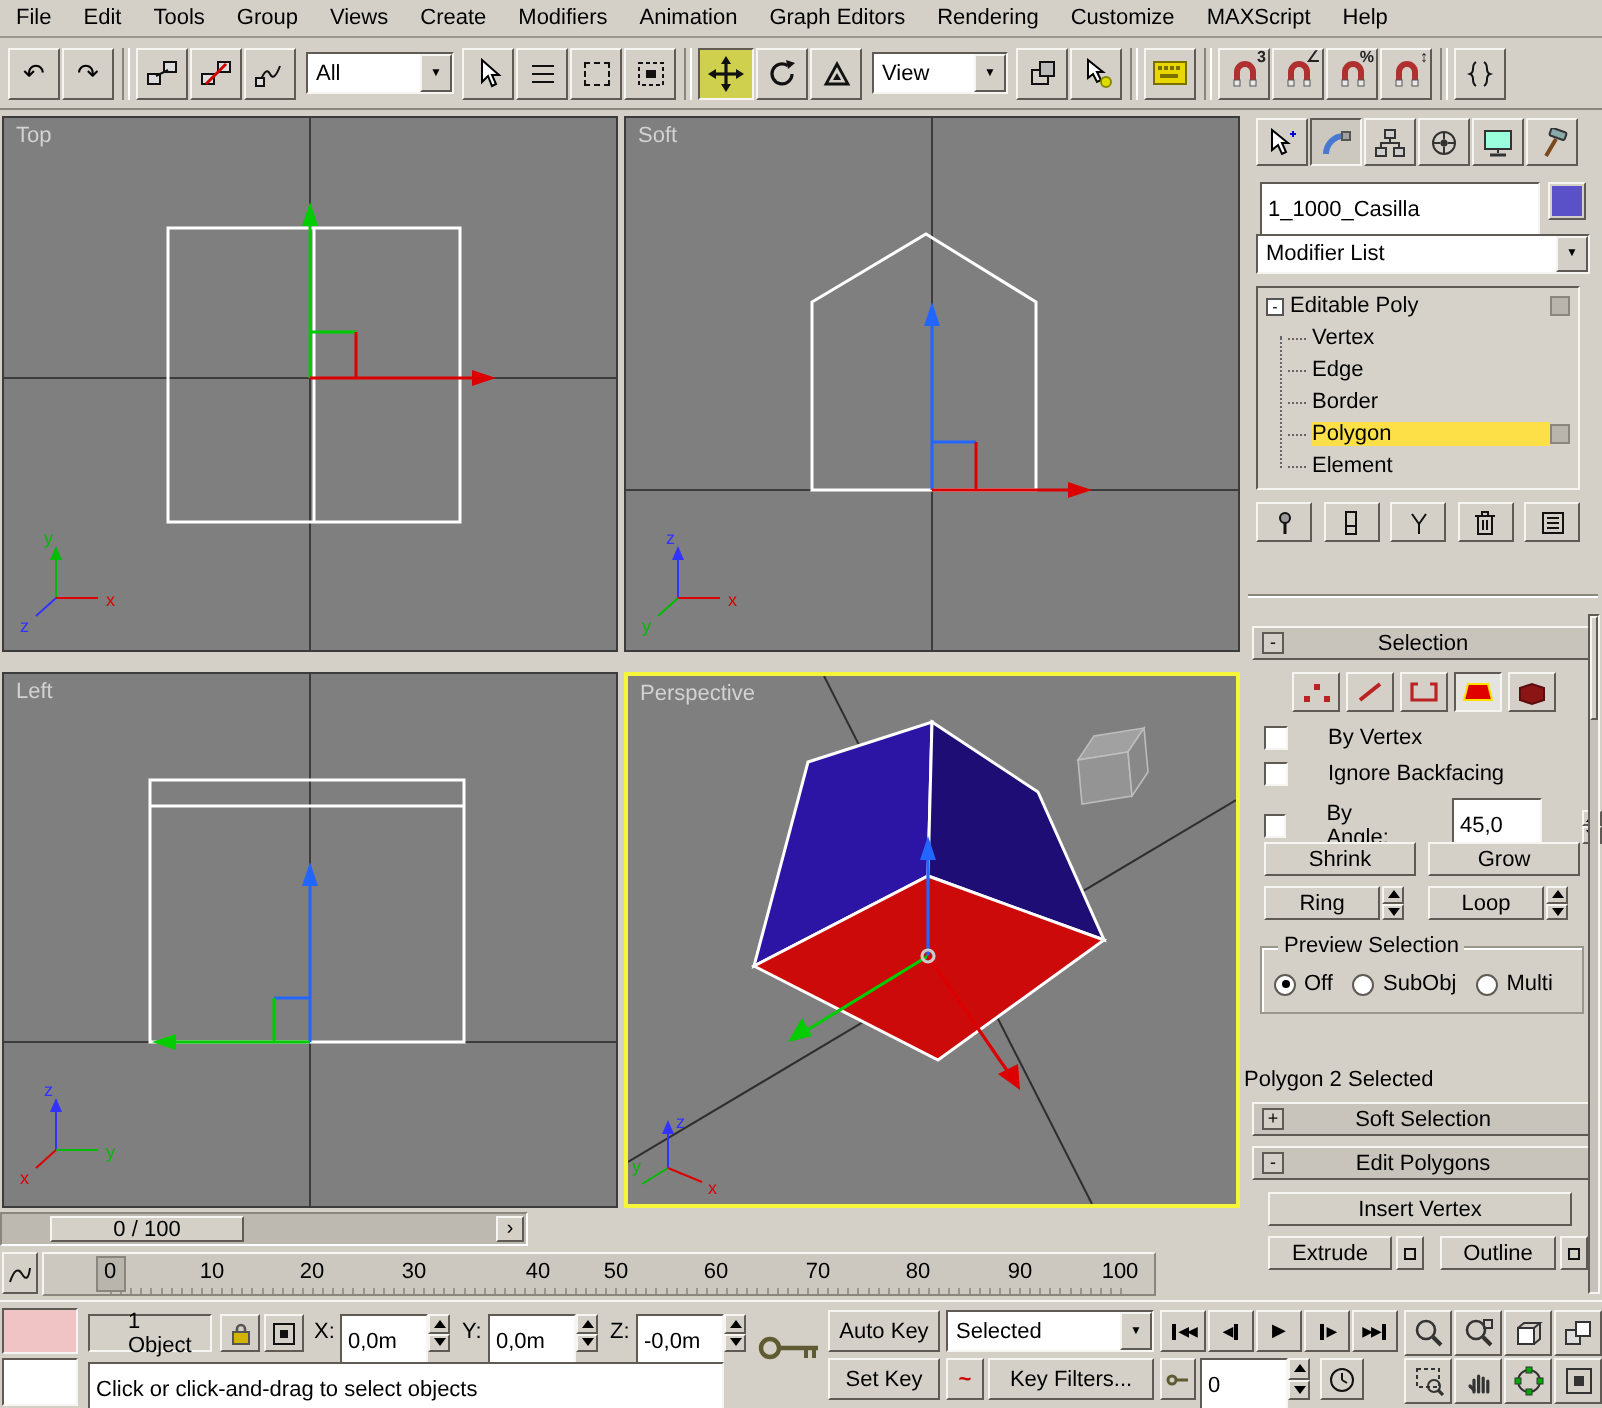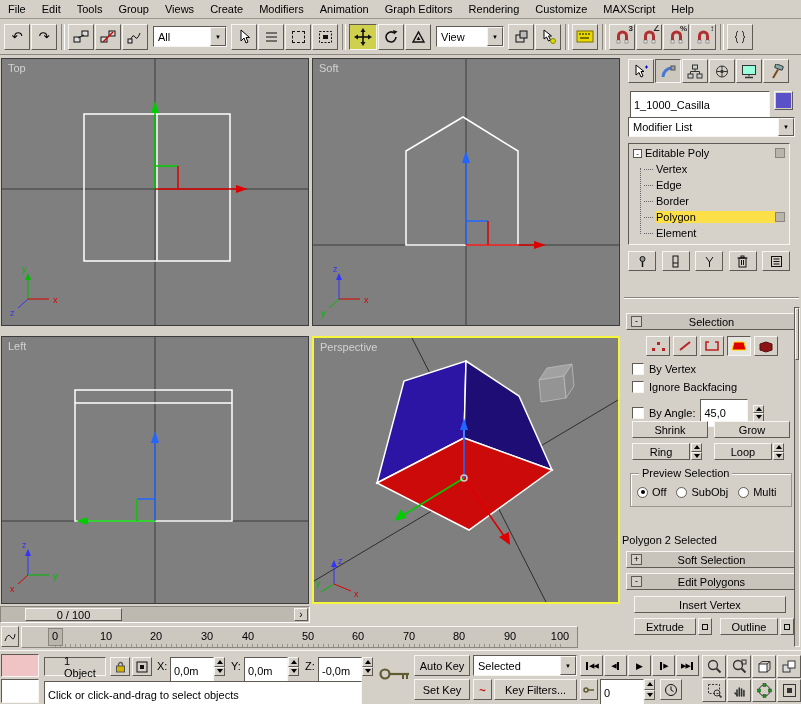--- a/index.html
+++ b/index.html
@@ -21,38 +21,38 @@
 .combo{height:21px;display:flex;align-items:stretch;border:1px solid;border-color:#5f5b54 #f7f5f1 #f7f5f1 #5f5b54;background:#fff;margin:0 4px}
 .combo .cval{flex:1;display:flex;align-items:center;padding:0 4px}
 .combo .carr{width:16px;display:flex;align-items:center;justify-content:center;font-size:6px;background:#d4d0c8;border:1px solid;border-color:#f7f5f1 #5f5b54 #5f5b54 #f7f5f1}
 .snap{position:relative}
 .sup{position:absolute;right:1px;top:0;font-size:8px;font-weight:bold;color:#222;line-height:8px}
 
 .vp{position:absolute;background:#7f7f7f;border:1px solid #3c3c3c;overflow:hidden}
 .vp-label{position:absolute;left:6px;top:3px;color:#d2d2d2;font-size:11px}
 #vp-persp{border:2px solid #f5f53a}
 
-#tslider{left:0;top:606px;width:310px;height:17px;background:#bdb9b1;border:1px solid;border-color:#8a867e #fff #fff #8a867e}
+#tslider{left:0;top:606px;width:264px;height:17px;background:#bdb9b1;border:1px solid;border-color:#8a867e #fff #fff #8a867e}
 #tshandle{position:absolute;left:24px;top:1px;width:97px;height:13px;display:flex;align-items:center;justify-content:center}
 #tsnext{position:absolute;right:1px;top:1px;width:14px;height:13px;font-size:10px}
 #trackbar{left:0;top:626px;width:580px;height:22px}
 #ruler{position:absolute;left:21px;top:0;width:557px;height:22px;background:#ccc8c0;border:1px solid;border-color:#f7f5f1 #8a867e #8a867e #f7f5f1;background-image:repeating-linear-gradient(90deg,#98948c 0 1px,transparent 1px 5.05px);background-size:506px 4px;background-position:33px 17px;background-repeat:no-repeat}
 .tick{position:absolute;top:3px;transform:translateX(-50%)}
 #cframe{position:absolute;left:26px;top:1px;width:15px;height:18px;background:#b9b5ad;border:1px solid #8a867e}
 
 #cpanel{left:622px;top:55px;width:179px;height:593px;background:#d4d0c8}
 .tab{width:26px;height:24px}
 .roll{position:absolute;height:17px;left:4px;width:171px;display:flex;align-items:center;justify-content:center;background:#c8c4bc;border:1px solid;border-color:#f7f5f1 #5f5b54 #5f5b54 #f7f5f1;font-size:11px}
 .pm{position:absolute;left:4px;top:2px;width:11px;height:11px;border:1px solid #5f5b54;background:#d4d0c8;display:flex;align-items:center;justify-content:center;font-size:9px;line-height:9px}
 .stkrow{display:flex;align-items:center;height:16px;position:relative}
 .treebox{width:9px;height:9px;border:1px solid #555;background:#fff;font-size:8px;line-height:7px;text-align:center;margin:0 3px 0 3px}
 .sq{width:10px;height:10px;background:#b9b5ad;border:1px solid #8a867e;margin:0 3px 0 auto}
 .twig{width:9px;border-top:1px dotted #666;margin:0 3px 0 14px}
 .cb{width:12px;height:12px;background:#fff;border:1px solid;border-color:#5f5b54 #f7f5f1 #f7f5f1 #5f5b54}
-.cbrow{position:absolute;display:flex;align-items:center;gap:5px;left:10px}
+.cbrow{position:absolute;display:flex;align-items:center;gap:20px;left:10px}
 .radio{width:11px;height:11px;border-radius:50%;background:#fff;border:1px solid #5f5b54;position:relative}
 .radio.sel::after{content:"";position:absolute;left:2.5px;top:2.5px;width:4px;height:4px;border-radius:50%;background:#000}
 .spin{width:11px;display:flex;flex-direction:column}
 .spin .sbtn{flex:1;display:flex;align-items:center;justify-content:center;background:#d4d0c8;border:1px solid;border-color:#f7f5f1 #5f5b54 #5f5b54 #f7f5f1;position:relative}
 .spin .up::after{content:"";border:3px solid transparent;border-bottom:4px solid #000;margin-top:-3px}
 .spin .dn::after{content:"";border:3px solid transparent;border-top:4px solid #000;margin-bottom:-3px}
 .group{position:absolute;border:1px solid #9a968e;box-shadow:1px 1px 0 #fff inset}
 .legend{position:absolute;top:-7px;left:8px;background:#d4d0c8;padding:0 3px}
 
 #statusbar{left:0;top:650px;width:801px;height:54px;border-top:1px solid #f7f5f1;background:#d4d0c8}
@@ -365,21 +365,21 @@
         <svg width="12" height="12">
           <path d="M1,10 Q4,1 7,6 T11,3" fill="none" stroke="#111"></path>
         </svg>
       </span>
     <div id="ruler">
       <span id="cframe"></span>
       <span class="tick" style="left:33px">0</span>
       <span class="tick" style="left:84px">10</span>
       <span class="tick" style="left:134px">20</span>
       <span class="tick" style="left:185px">30</span>
-      <span class="tick" style="left:226px">40</span>
+      <span class="tick" style="left:247px">40</span>
       <span class="tick" style="left:286px">50</span>
       <span class="tick" style="left:336px">60</span>
       <span class="tick" style="left:387px">70</span>
       <span class="tick" style="left:437px">80</span>
       <span class="tick" style="left:488px">90</span>
       <span class="tick" style="left:538px">100</span>
     </div>
   </div>
 
   <div class="abs" id="cpanel">

